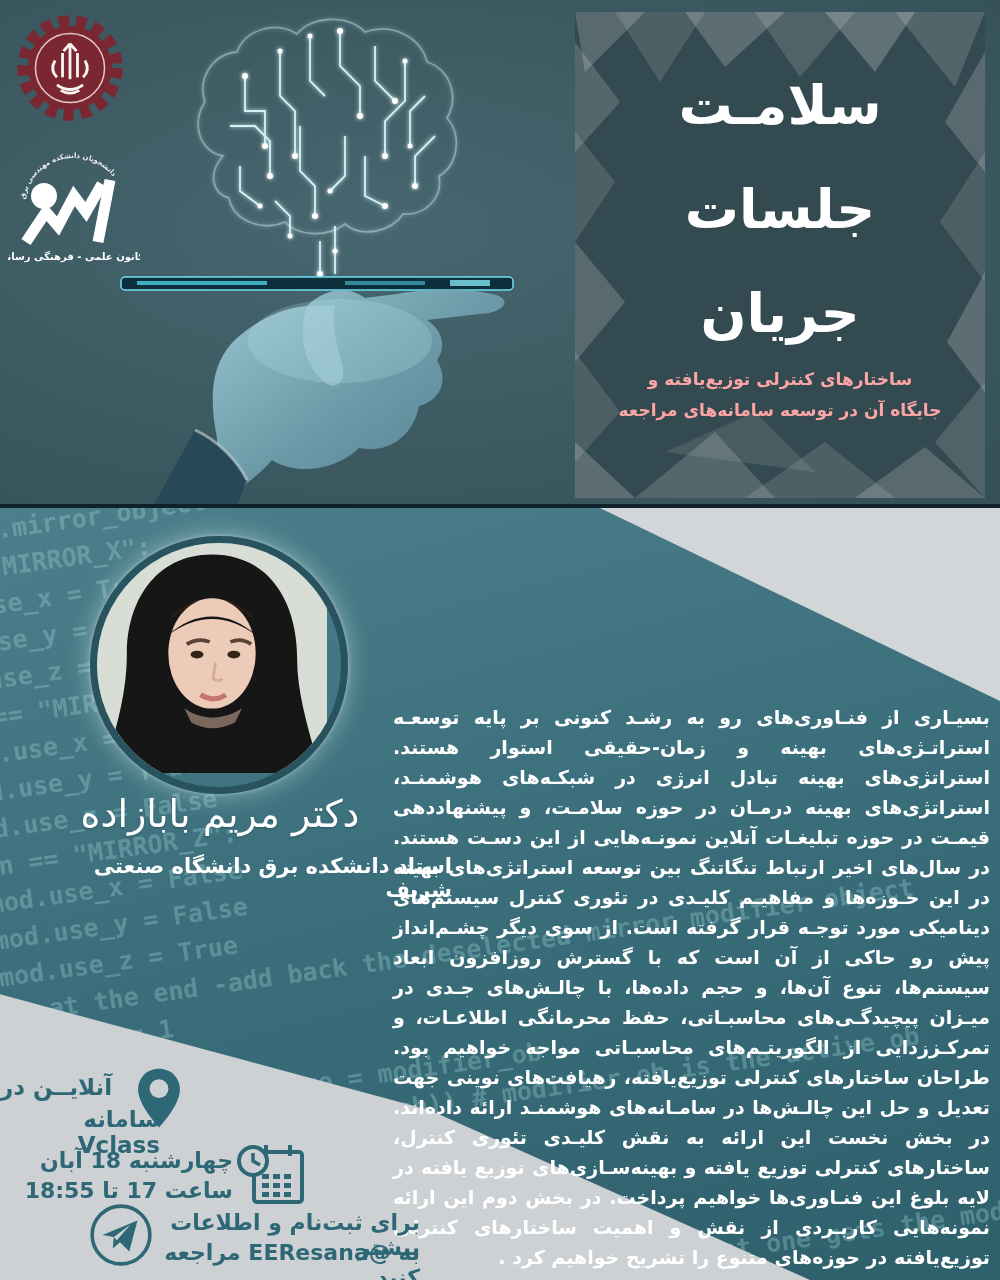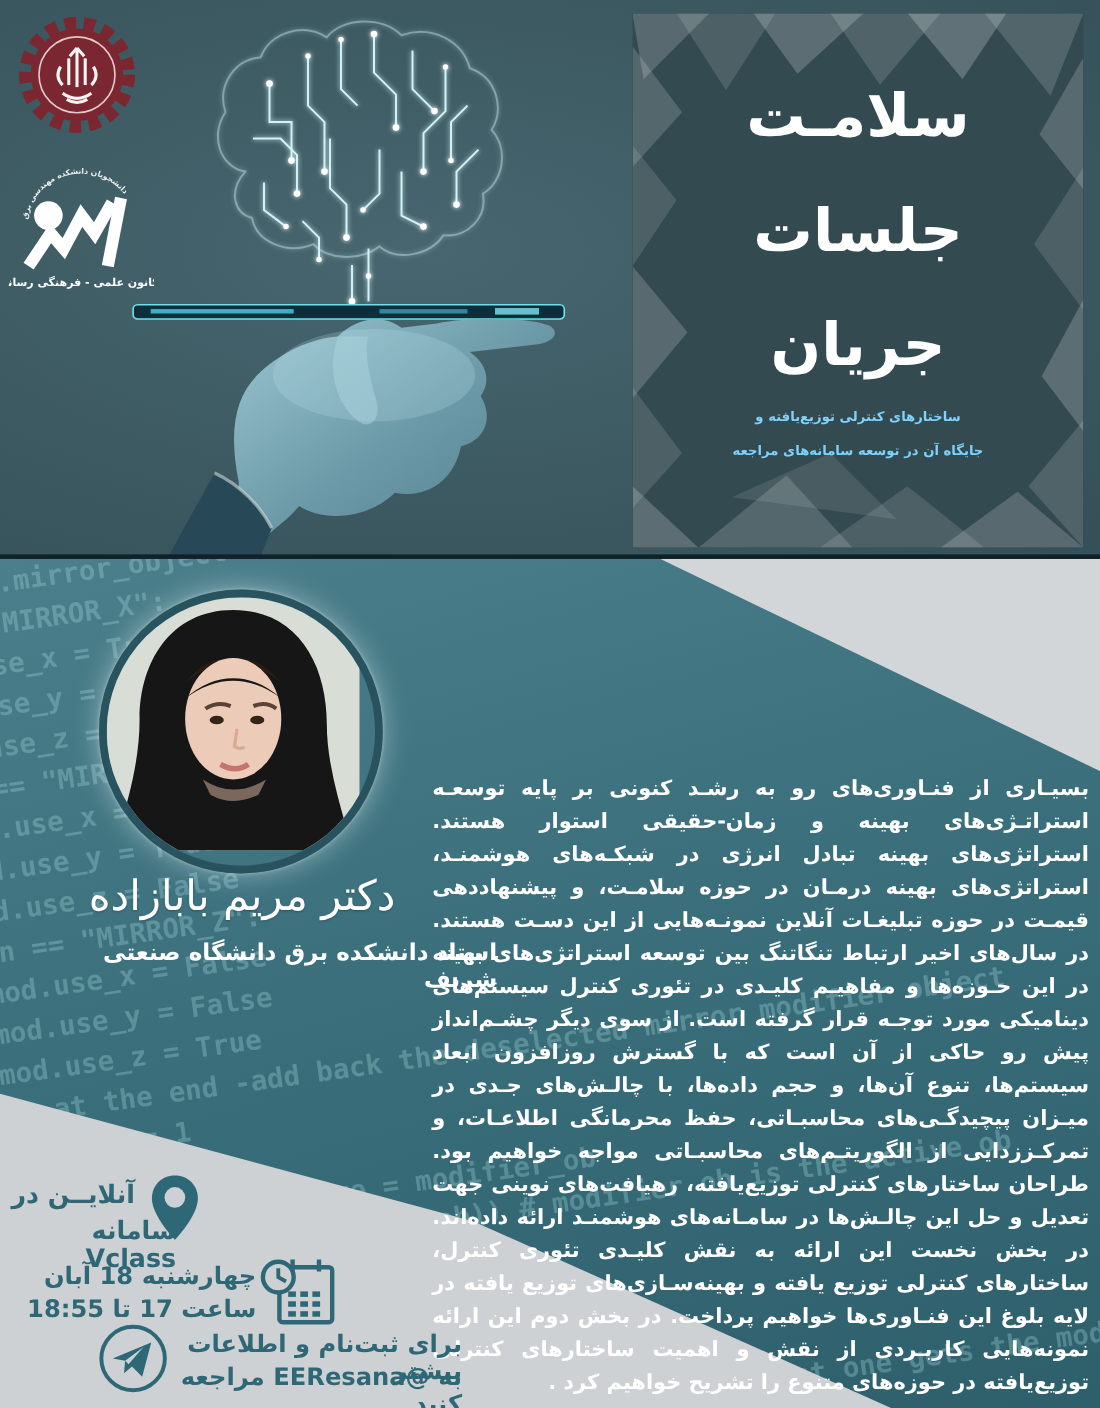--- a/index.html
+++ b/index.html
@@ -7,22 +7,22 @@
           font-family:"DejaVu Sans",sans-serif;-webkit-font-smoothing:antialiased;}
   .abs{position:absolute;}
   
   #top{left:0;top:0;width:1000px;height:506px;
        background:radial-gradient(ellipse at 38% 45%, #47666f 0%, #3d5a62 55%, #344f58 100%);}
   #title-card{left:575px;top:12px;width:410px;height:486px;background:#344a51;overflow:hidden;}
   .title-line{width:100%;text-align:center;color:#ffffff;font-weight:bold;
               font-size:54px;line-height:104px;direction:rtl;position:relative;z-index:2;}
   #title-block{position:absolute;left:0;top:42px;width:100%;}
   #subtitle-block{position:absolute;left:0;top:352px;width:100%;z-index:2;}
-  .subtitle-line{width:100%;text-align:center;color:#7dd3fc;font-weight:bold;
-                 font-size:12px;line-height:31px;direction:rtl;}
+  .subtitle-line{width:100%;text-align:center;color:#fca5a5;font-weight:bold;
+                 font-size:17px;line-height:31px;direction:rtl;}
   
   #divider{left:0;top:504px;width:1000px;height:4px;background:#0f2129;z-index:6;}
   
   #bottom{left:0;top:508px;width:1000px;height:772px;overflow:hidden;
           background:linear-gradient(165deg,#4b7f8b 0%,#3a6f7b 45%,#2e606c 100%);}
   #code-bg{left:-130px;top:-16px;width:1600px;transform:rotate(-8deg);transform-origin:0 0;
            font-family:"DejaVu Sans Mono",monospace;font-weight:bold;font-size:25px;
            line-height:37px;color:rgba(173,224,229,0.30);white-space:pre;direction:ltr;z-index:1;}
   #wedge-tr{left:0;top:0;width:1000px;height:772px;background:#d3d6d8;
             clip-path:polygon(60% 0%,100% 0%,100% 25%);z-index:2;}
@@ -31,21 +31,21 @@
   #photo-ring{left:90px;top:28px;width:244px;height:244px;border-radius:50%;
               border:7px solid rgba(38,79,90,0.9);overflow:hidden;z-index:4;
               box-shadow:0 0 26px rgba(235,250,252,0.45),0 0 4px rgba(255,255,255,0.4);}
   #speaker-name{left:5px;top:284px;width:430px;text-align:center;color:#fff;font-weight:normal;
                 font-size:38px;direction:rtl;z-index:4;text-shadow:0 1px 2px rgba(0,0,0,.25);}
   #speaker-aff{left:22px;top:346px;width:430px;text-align:right;color:#fff;font-weight:bold;
                font-size:21px;direction:rtl;z-index:4;}
   #abstract{left:393px;top:194px;width:597px;color:#ffffff;font-weight:bold;font-size:19px;
             line-height:30px;direction:rtl;text-align:justify;text-align-last:right;z-index:4;}
   .teal-txt{color:#2e6877;font-weight:bold;direction:rtl;z-index:5;}
-  #loc-line1{left:0px;top:566px;width:133px;text-align:center;font-size:23px;}
+  #loc-line1{left:0px;top:566px;width:133px;text-align:left;font-size:23px;}
   #loc-line2{left:12px;top:598px;width:148px;text-align:right;font-size:23px;}
   #date-line{left:0px;top:640px;width:233px;text-align:right;font-size:22px;}
   #time-line{left:0px;top:670px;width:233px;text-align:right;font-size:22px;}
   #reg-line1{left:152px;top:702px;width:268px;text-align:right;font-size:22px;}
   #reg-line2{left:152px;top:732px;width:268px;text-align:right;font-size:22px;}
   svg{display:block;}
 </style>
 </head>
 <body>
 

